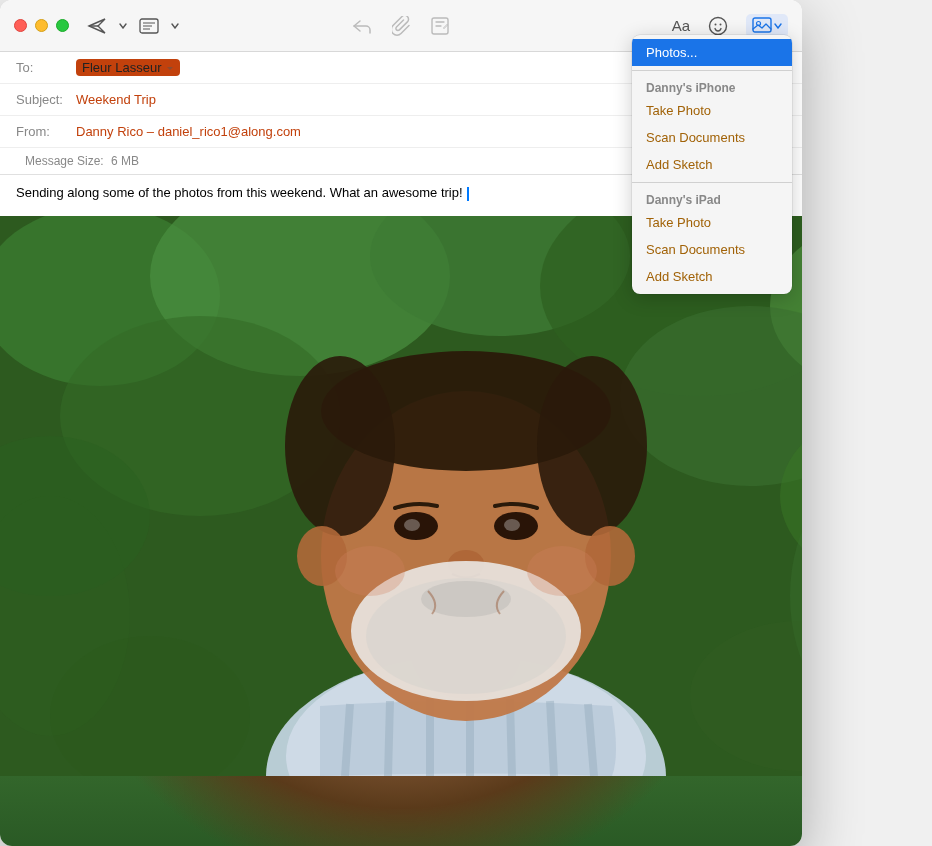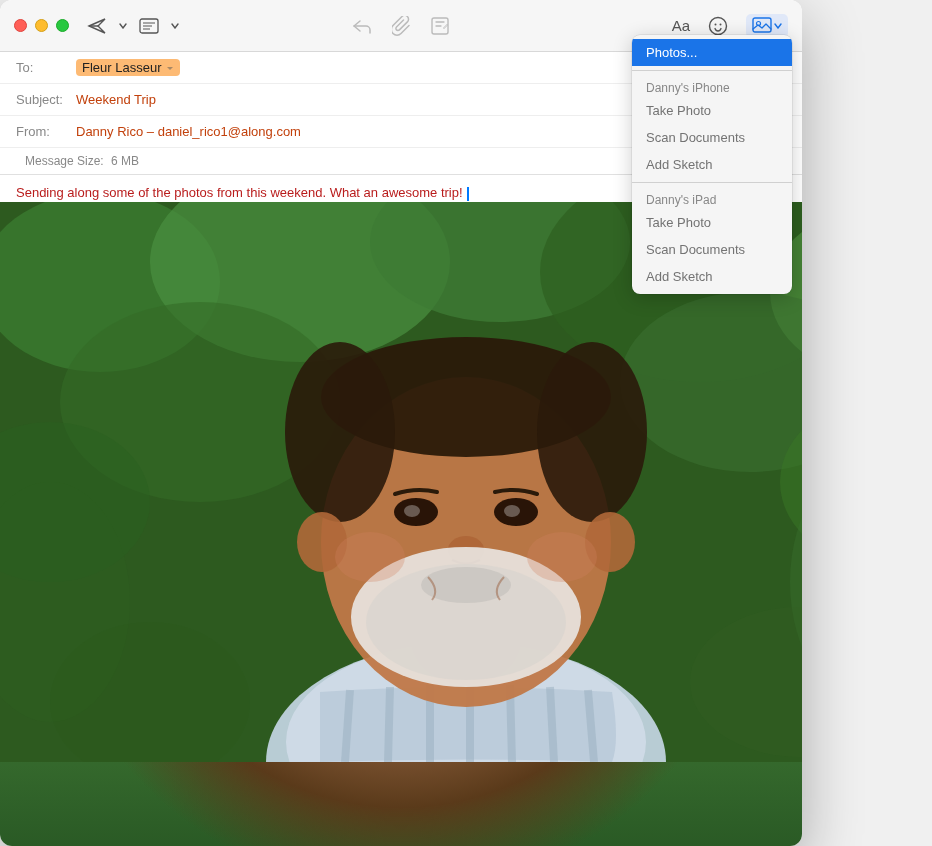--- a/index.html
+++ b/index.html
@@ -113,21 +113,21 @@
     }
 
     .header-value {
       font-size: 13px;
       color: #c2410c;
     }
 
     .recipient-tag {
       display: inline-flex;
       align-items: center;
-      background: #fdba74;
+      background: #c2410c;
       border-radius: 4px;
       padding: 1px 6px;
       font-size: 13px;
       color: #222;
       gap: 3px;
     }
 
     .subject-row .header-value {
       font-size: 13px;
       font-weight: 400;
@@ -156,23 +156,23 @@
       border-radius: 4px;
       padding: 1px 7px;
       font-size: 12px;
       color: #333;
       cursor: pointer;
       border: none;
     }
 
     
     .message-body {
-      padding: 10px 16px 1px;
-      font-size: 13px;
-      color: #b91c1c;
+      padding: 10px 16px 15px;
+      font-size: 13px;
+      color: #000000;
       background: #fff;
       flex-shrink: 0;
       position: relative;
     }
 
     .cursor {
       display: inline-block;
       width: 1.5px;
       height: 14px;
       background: #007AFF;
@@ -212,35 +212,35 @@
       box-shadow: 0 4px 20px rgba(0,0,0,0.2), 0 0 0 0.5px rgba(0,0,0,0.12);
       z-index: 1000;
       overflow: hidden;
       padding: 4px 0;
     }
 
     .menu-item {
       padding: 6px 14px;
       font-size: 13px;
       cursor: pointer;
-      color: #737373;
+      color: #a16207;
       display: block;
       white-space: nowrap;
     }
 
     .menu-item.selected {
       background: #1a74e8;
       color: white;
     }
 
     .menu-section-header {
       padding: 6px 14px 2px;
       font-size: 12px;
       color: #888;
-      font-weight: 400;
+      font-weight: 700;
     }
 
     .menu-separator {
       height: 1px;
       background: #d0d0d0;
       margin: 4px 0;
     }
 
     
     svg {

